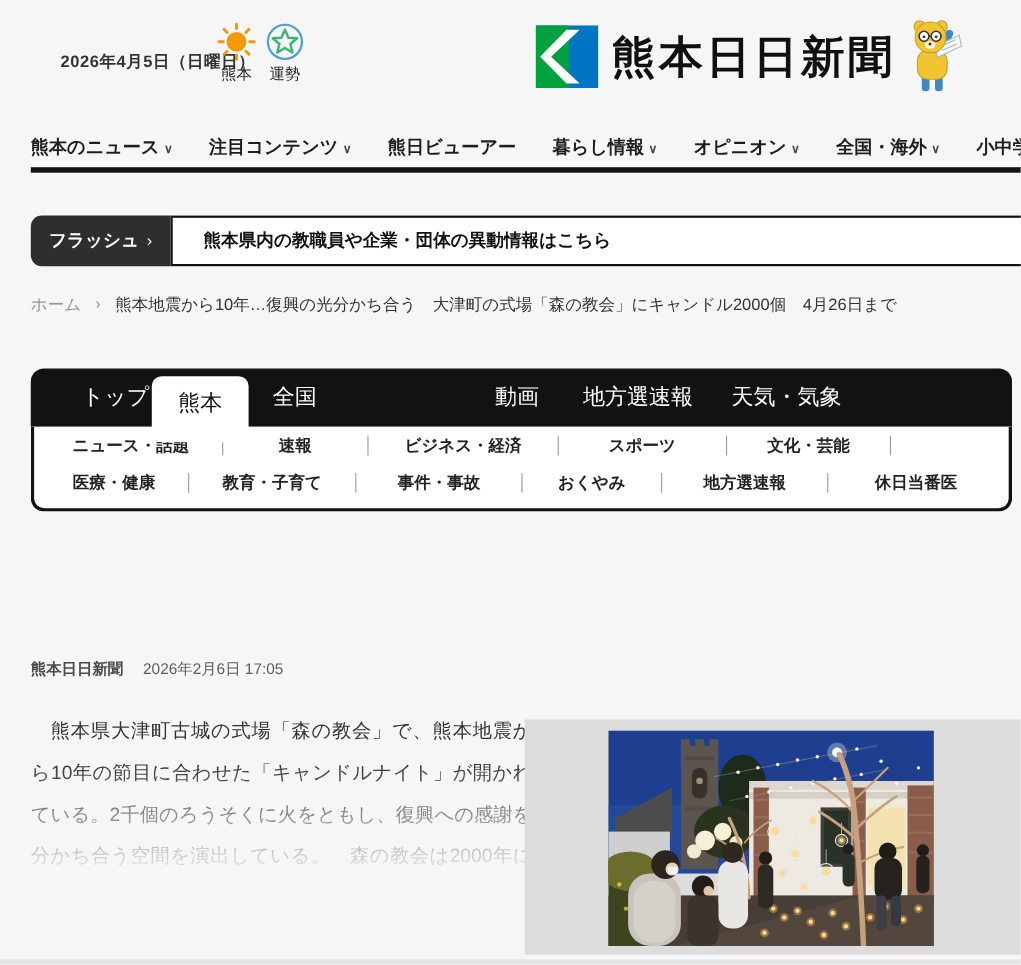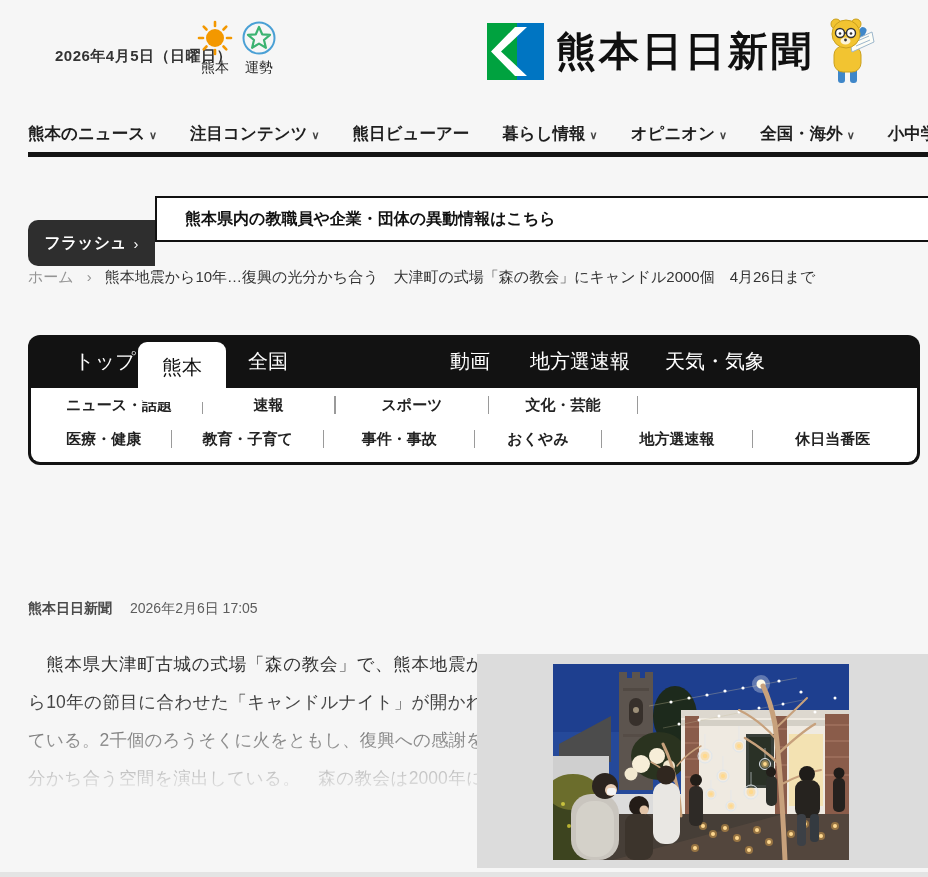--- a/index.html
+++ b/index.html
@@ -20,21 +20,21 @@
 
   
   .nav { position:absolute; top:123px; left:28px; width:960px; display:flex; gap:33px; font-size:16.5px; font-weight:bold; color:#1e1e1e; white-space:nowrap; }
   .nav-item { cursor:pointer; }
   .chev { font-size:11px; color:#444; margin-left:4px; font-weight:bold; }
   .nav-rule { position:absolute; top:152px; left:28px; width:900px; height:5px; background:#141414; }
 
   
   .flash-pill { position:absolute; left:28px; top:196px; width:127px; height:46px; background:#2e2e2e; color:#fff;
                 border-radius:10px 0 0 10px; display:flex; align-items:center; justify-content:center;
-                font-weight:bold; font-size:16px; z-index:2;margin-top:24px; }
+                font-weight:bold; font-size:16px; z-index:2; }
   .flash-pill .pill-chev { font-size:15px; margin-left:7px; font-weight:normal; }
   .flash-box { position:absolute; left:155px; top:196px; width:780px; height:46px; background:#fff; border:2px solid #111;
                box-sizing:border-box; display:flex; align-items:center; padding-left:28px; font-weight:bold; font-size:16px; color:#111; }
 
   
   .crumbs { position:absolute; left:28px; top:268px; font-size:15px; display:flex; gap:13px; white-space:nowrap; color:#333; }
   .crumb-home { color:#949494; cursor:pointer;text-align:center; }
   .crumb-sep { color:#949494; }
 
   
@@ -173,20 +173,21 @@
     <span class="tab" style="left:442px">動画</span>
     <span class="tab" style="left:552px">地方選速報</span>
     <span class="tab" style="left:687px">天気・気象</span>
 
     <div class="subbox"></div>
     <div class="subrow subrow1">
       <span class="subcell r1c1">ニュース・話題</span>
         <span class="vdiv"></span>
       <span class="subcell r1c2">速報</span>
         <span class="vdiv"></span>
+      <span class="subcell r1c3">ビジネス・経済</span>
         <span class="vdiv"></span>
       <span class="subcell r1c4">スポーツ</span>
         <span class="vdiv"></span>
       <span class="subcell r1c5">文化・芸能</span>
         <span class="vdiv"></span>
     </div>
     <div class="subrow subrow2">
       <span class="subcell r2c1">医療・健康</span>
         <span class="vdiv"></span>
       <span class="subcell r2c2">教育・子育て</span>

